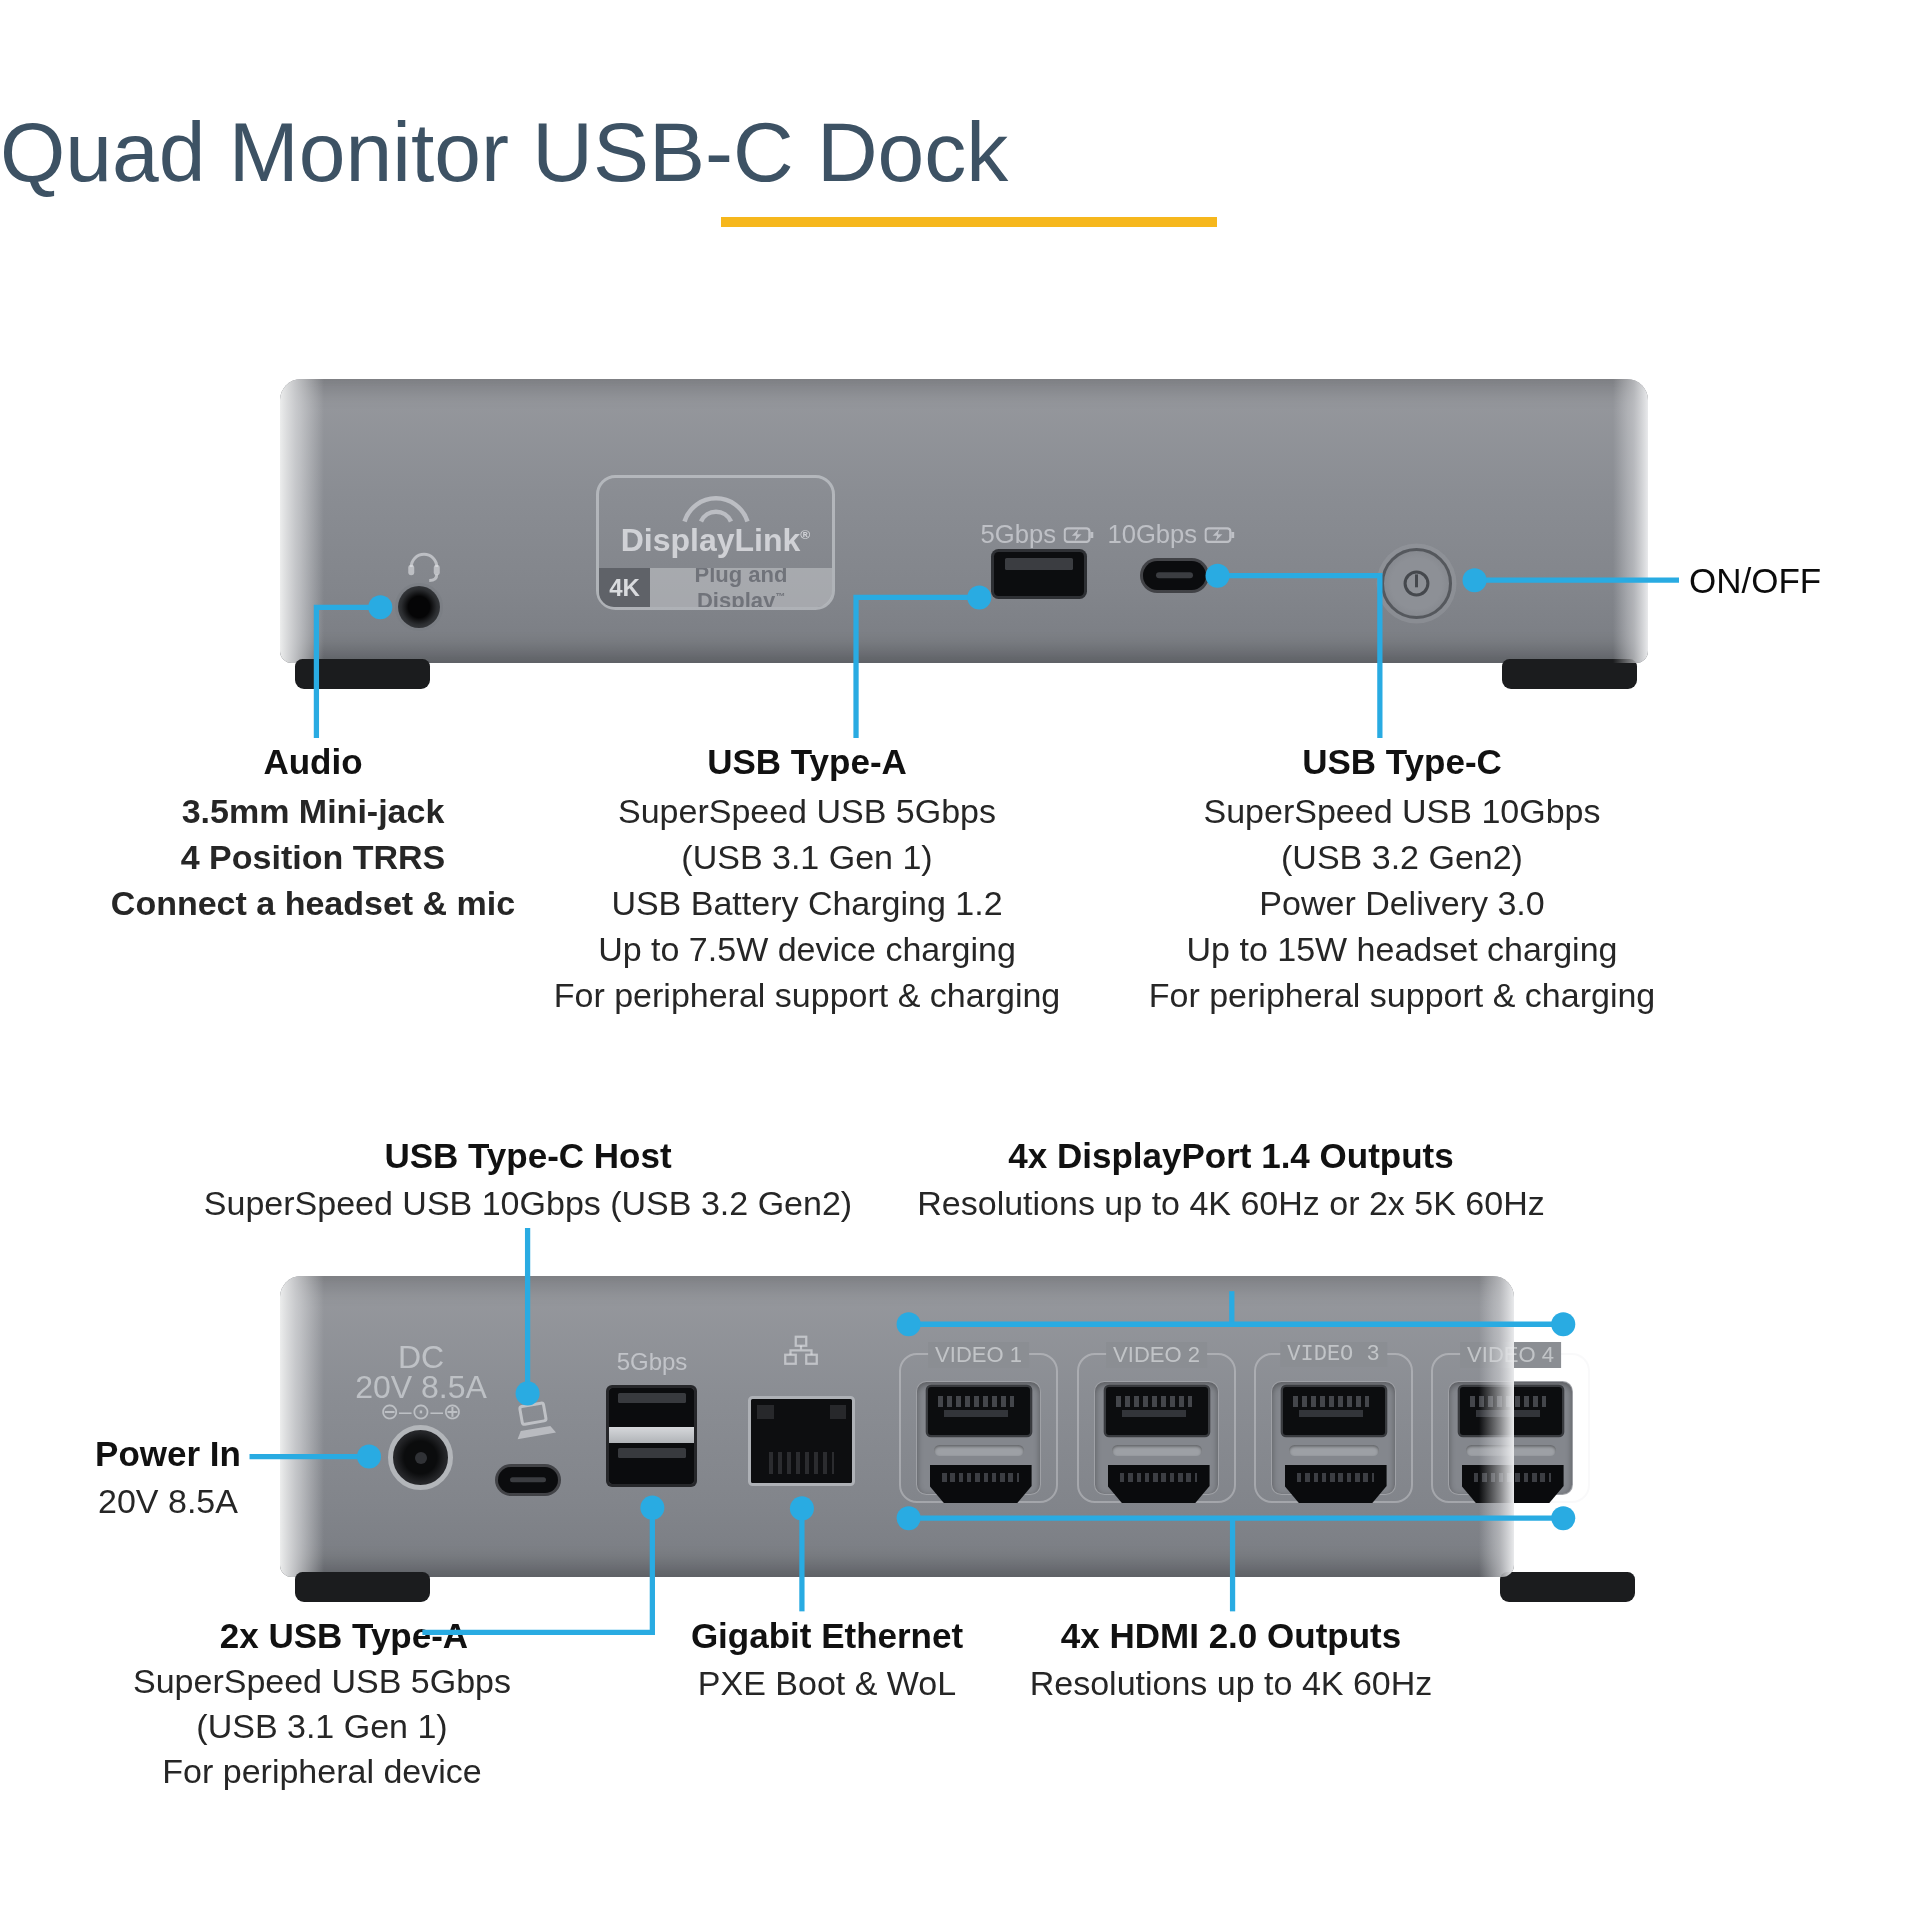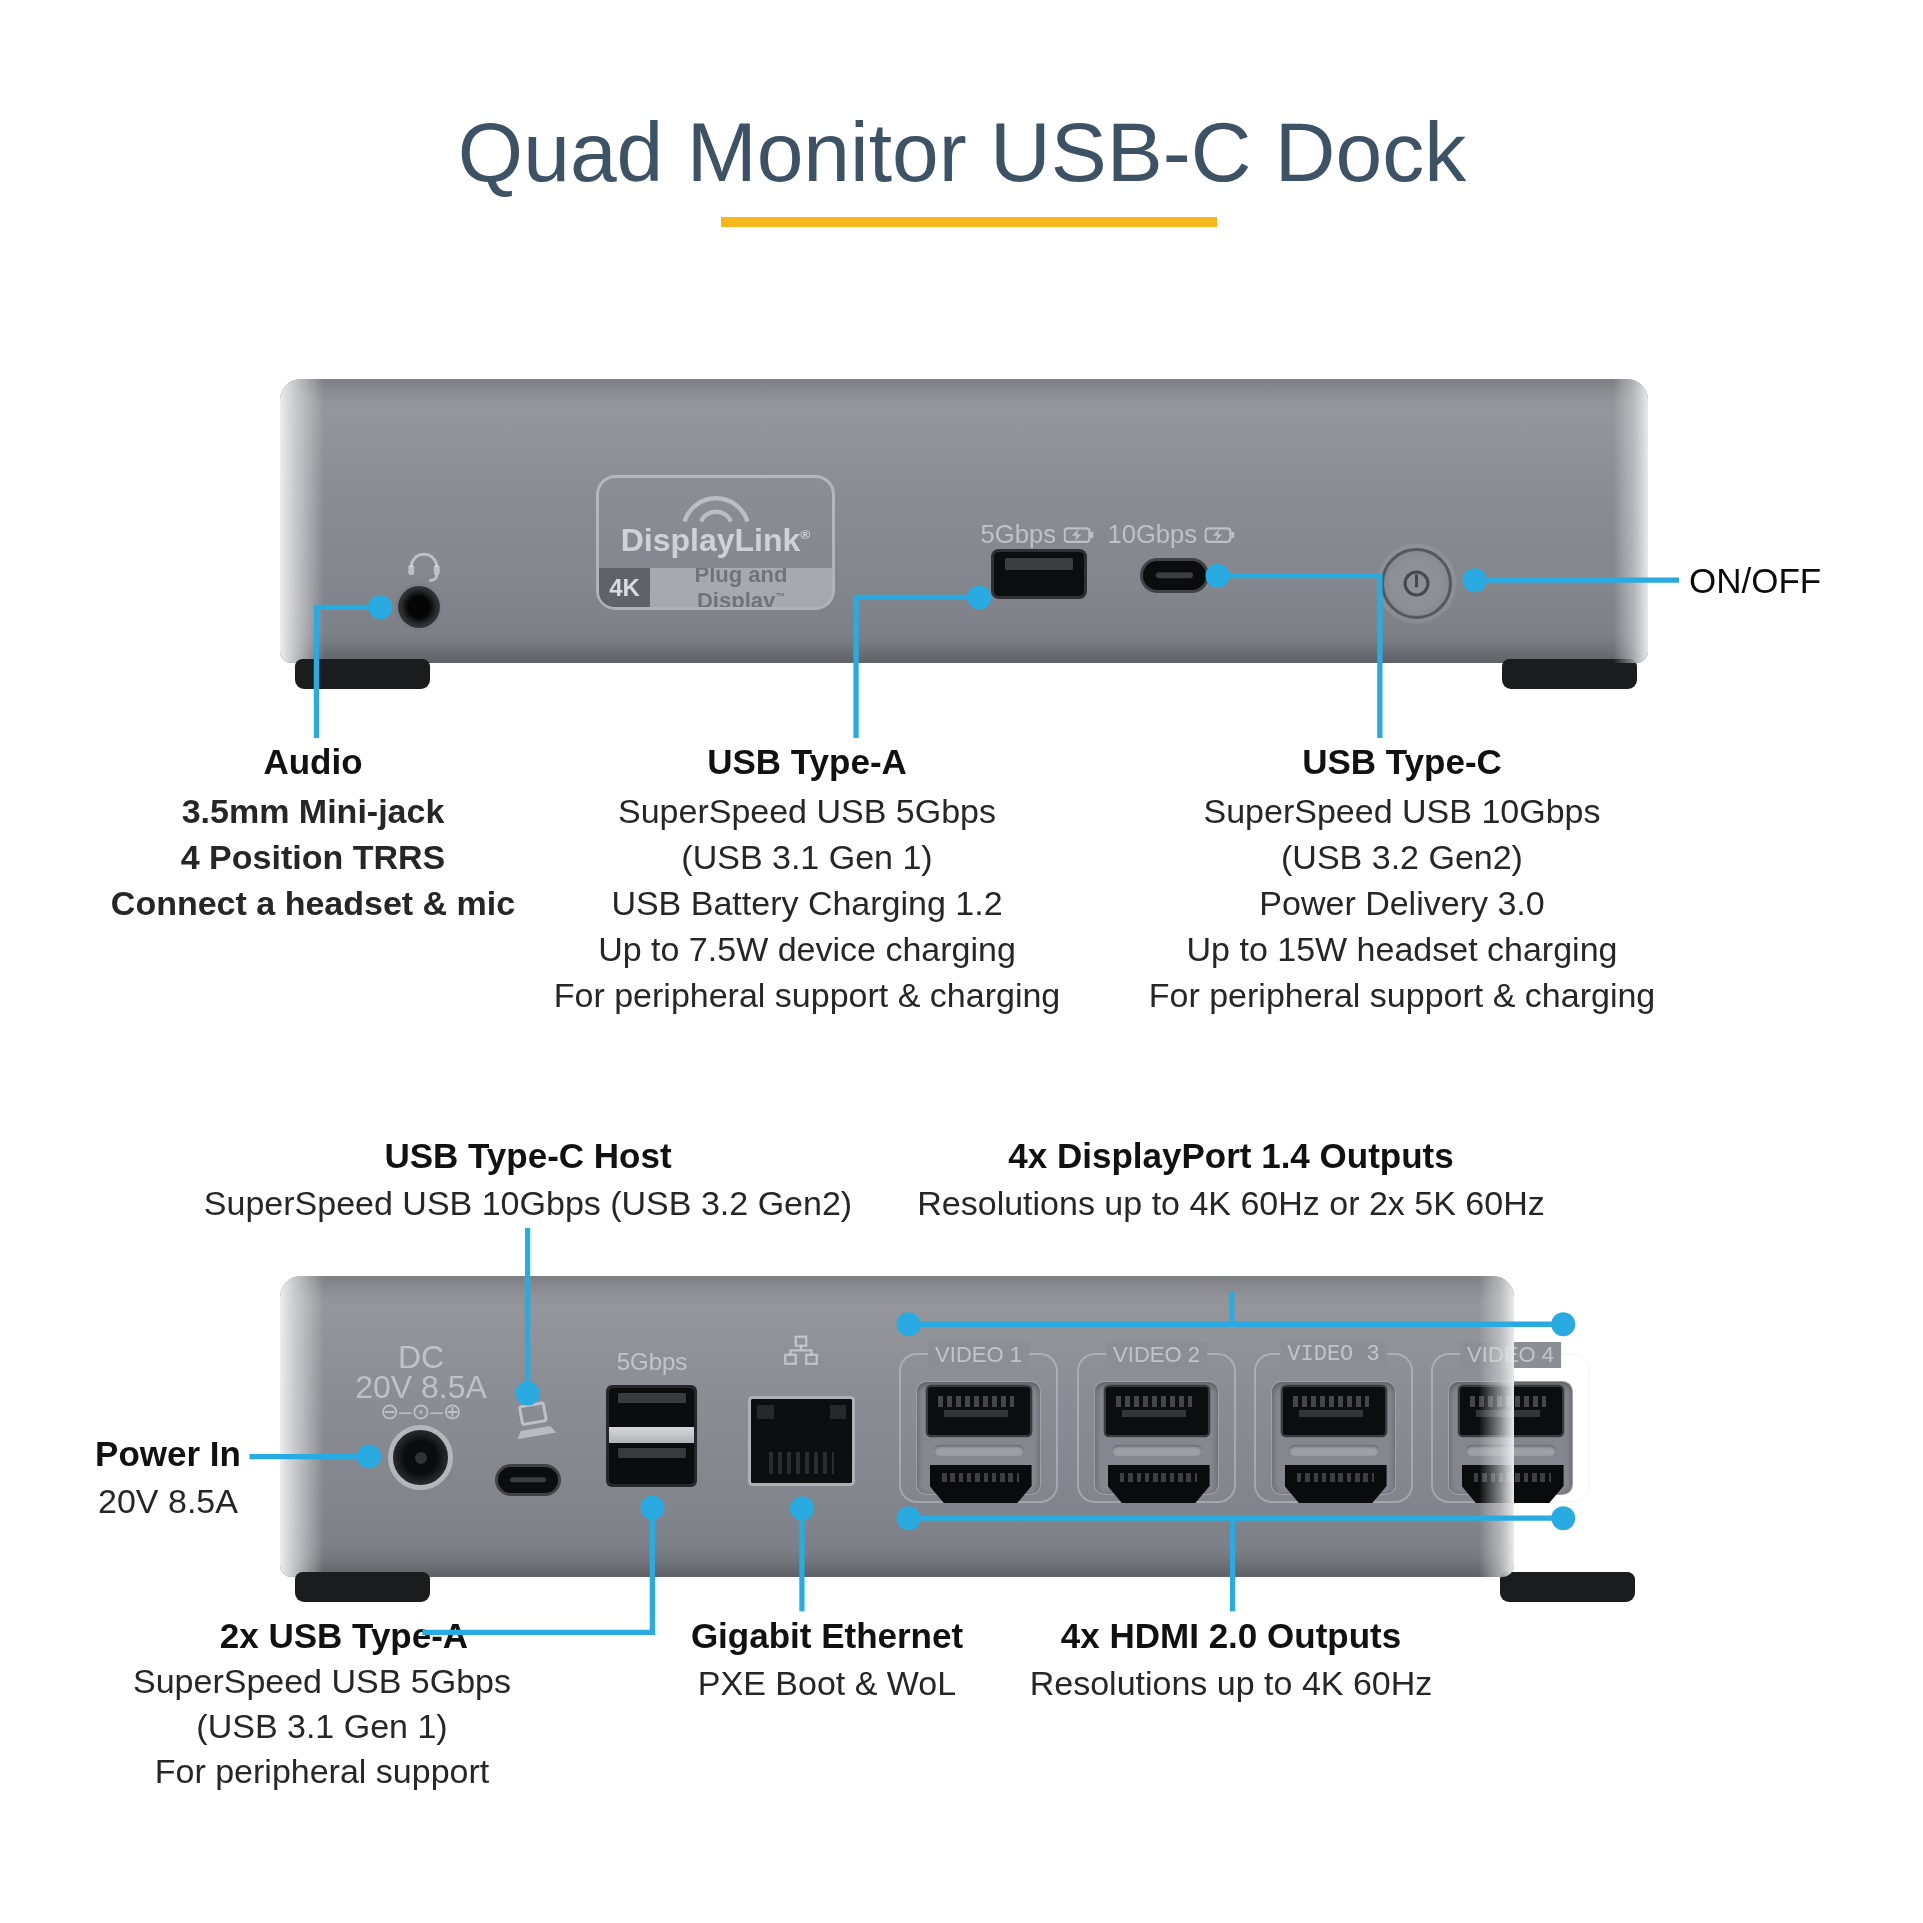--- a/index.html
+++ b/index.html
@@ -1,20 +1,20 @@
 <!DOCTYPE html>
 <html style="font-size:12px"><head>
 <meta charset="utf-8">
 <style>
   html,body{margin:0;padding:0;background:#fff;}
   .canvas{position:relative;width:1924px;height:1924px;background:#fff;overflow:hidden;
           font-family:"Liberation Sans",sans-serif;}
 
   
-  .page-title{position:absolute;left:0;right:0;top:104px;margin:0;text-align:center;
+  .page-title{position:absolute;left:0;right:0;top:104px;margin:0;text-align:left;
               font-size:84px;font-weight:300;color:#3d5264;letter-spacing:0;}
   .title-underline{position:absolute;left:721px;top:217px;width:496px;height:9.8px;background:#f6b71c;}
 
   
   .dock{position:absolute;background:linear-gradient(180deg,#97999e 0%,#8a8d93 40%,#82858b 75%,#797c82 100%);
         border-radius:21px 21px 12px 12px;
         box-shadow:inset 0 12px 19.5px rgba(0,0,0,.16), inset 0 -12px 19.5px rgba(0,0,0,.22);}
   .dock::before{content:"";position:absolute;left:0;top:0;bottom:0;width:44px;border-radius:21px 0 0 12px;
         background:linear-gradient(90deg,#eceded 0%,rgba(220,221,223,.75) 35%,rgba(200,202,205,0) 100%);}
   .dock::after{content:"";position:absolute;right:0;top:0;bottom:0;width:35px;border-radius:0 21px 12px 0;
@@ -271,21 +271,21 @@
     </div>
   </div>
 
   <div class="co-heading" style="left:168px;top:1436px;">Power In</div>
   <div class="co-sub" style="left:168px;top:1482px;">20V 8.5A</div>
 
   <div class="co-heading" style="left:322px;top:1618px;margin-left:22px;">2x USB Type-A</div>
   <div class="co-lines tight" style="left:322px;top:1659px;">
     <div>SuperSpeed USB 5Gbps</div>
     <div>(USB 3.1 Gen 1)</div>
-    <div>For peripheral support</div>
+    <div>For peripheral device</div>
   </div>
 
   <div class="co-heading" style="left:827px;top:1618px;">Gigabit Ethernet</div>
   <div class="co-sub" style="left:827px;top:1664px;">PXE Boot &amp; WoL</div>
 
   <div class="co-heading" style="left:1231px;top:1618px;text-align:center;">4x HDMI 2.0 Outputs</div>
   <div class="co-sub" style="left:1231px;top:1664px;">Resolutions up to 4K 60Hz</div>
 
   <svg class="callout-svg" width="1924" height="1924" viewBox="0 0 2560 2560">
 

